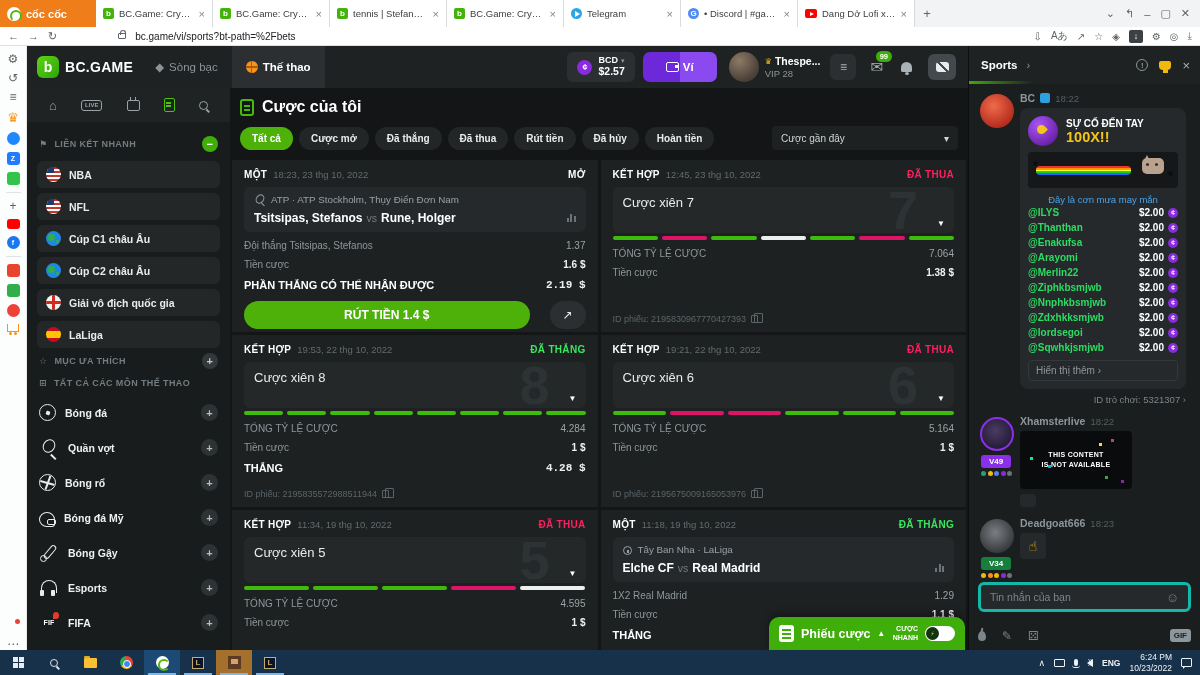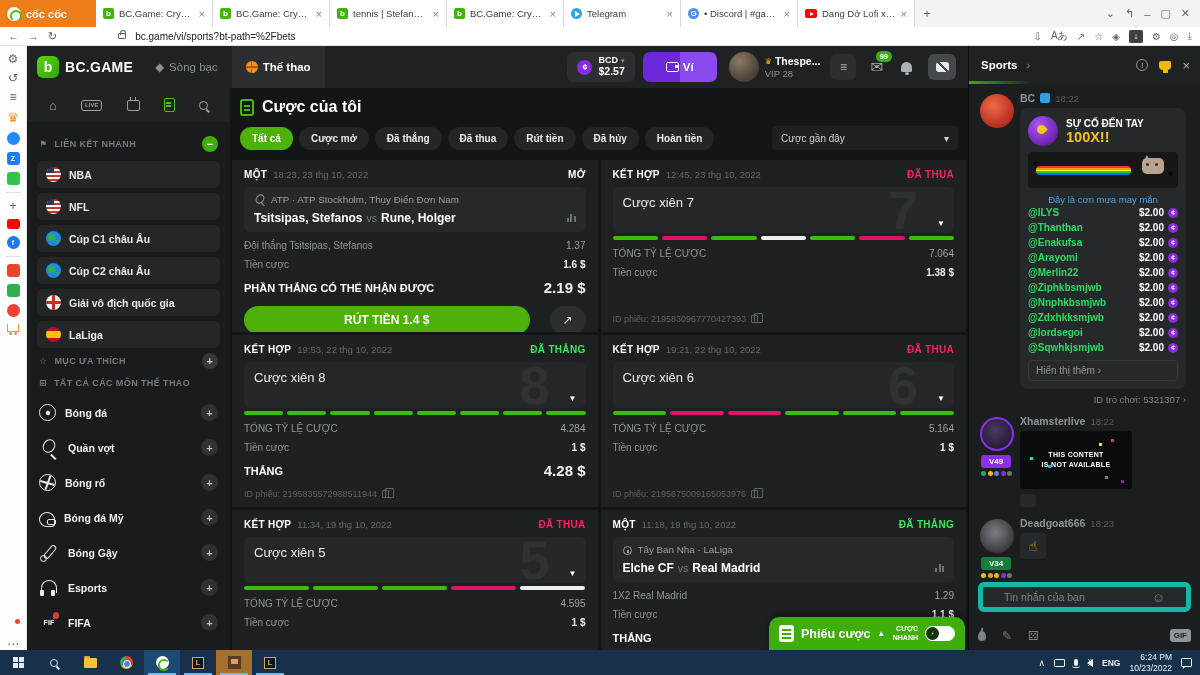--- a/index.html
+++ b/index.html
@@ -163,21 +163,21 @@
 .seg{flex:1;border-radius:2px;}
 .seg-win{background:#3fbc0b;}
 .seg-lose{background:#dd1468;}
 .seg-void{background:#eceff0;}
 .crow{display:flex;align-items:center;margin-top:8px;font-size:10px;}
 .crow .lbl{color:#8e979b;}
 .crow .val{margin-left:auto;color:#eef0f1;font-weight:bold;}
 .crow .valm{margin-left:auto;color:#9aa3a7;}
 .crow.winrow{margin-top:9px;}
 .crow.winrow .lbl{color:#fff;font-weight:bold;font-size:11px;}
-.crow.winrow .val{font-size:15px;}
+.crow.winrow .val{font-size:11px;font-family:Liberation Mono, monospace;}
 .cashout{display:flex;gap:20px;margin-top:10px;}
 .btn-cashout{flex:1;height:28px;border:none;border-radius:14px;background:#4db10a;color:#fff;font-weight:bold;font-size:12px;font-family:inherit;}
 .btn-share{width:36px;height:28px;border:none;border-radius:14px;background:#2b2f31;color:#e8ecec;font-size:12px;}
 .ticket{position:absolute;left:12px;bottom:8px;display:flex;align-items:center;gap:5px;color:#5b6468;font-size:9px;}
 .copy-ic{width:7px;height:8px;border:1px solid #5b6468;border-radius:1px;position:relative;}
 .copy-ic::before{content:"";position:absolute;left:2px;top:-3px;width:7px;height:8px;border:1px solid #5b6468;border-radius:1px;}
 .betslip{position:absolute;right:3px;bottom:0;width:196px;height:33px;background:#3fae0a;border-radius:10px 10px 0 0;display:flex;align-items:center;padding:0 10px;gap:7px;box-shadow:0 -2px 8px rgba(0,0,0,.4);}
 .bs-ic{width:15px;height:17px;background:#fff;border-radius:3px;position:relative;flex:0 0 auto;}
 .bs-ic::before{content:"";position:absolute;left:3px;top:4px;width:9px;height:2px;background:#3fae0a;box-shadow:0 4px 0 #3fae0a,0 8px 0 #3fae0a;}
 .bs-label{color:#fff;font-weight:bold;font-size:12.5px;}
@@ -227,21 +227,21 @@
 .winner{display:flex;align-items:center;height:15px;}
 .w-name{color:#2bdb63;font-weight:bold;font-size:10px;}
 .w-amt{margin-left:auto;color:#fff;font-weight:bold;font-size:10px;}
 .w-coin{width:10px;height:10px;border-radius:50%;background:#8a2be2;color:#fff;font-size:6.5px;font-weight:bold;display:flex;align-items:center;justify-content:center;margin-left:4px;}
 .more-box{margin-top:5px;border:1px solid #33383b;border-radius:4px;padding:4px 7px;color:#8d969a;font-size:10px;}
 .gameid{margin:5px 2px 0 42px;width:166px;text-align:right;color:#7c858a;font-size:9.5px;}
 .gifbox{margin:4px 0 0 42px;width:112px;height:58px;background:#0a0b0c;border-radius:4px;position:relative;display:flex;align-items:center;justify-content:center;text-align:center;color:#fff;font-weight:bold;font-size:7px;line-height:1.4;letter-spacing:.3px;}
 .gd{position:absolute;width:3px;height:3px;}
 .reactbox{margin:5px 0 0 42px;width:16px;height:13px;background:#26292b;border-radius:3px;}
 .emojibox{margin:4px 0 0 42px;width:26px;height:26px;background:#26292b;border-radius:4px;display:flex;align-items:center;justify-content:center;color:#f4b000;font-size:14px;}
-.chat-input{position:absolute;left:9px;right:9px;bottom:38px;height:30px;background:#26292b;border:5px solid #14b8a6;border-radius:6px;display:flex;align-items:center;padding:0 21px;}
+.chat-input{position:absolute;left:9px;right:9px;bottom:38px;height:30px;background:#26292b;border:3px solid #14b8a6;border-radius:6px;display:flex;align-items:center;padding:0 9px;}
 .chat-input input{flex:1;background:transparent;border:none;outline:none;color:#cfd4d6;font-size:10.5px;font-family:inherit;}
 .chat-input input::placeholder{color:#7c858a;}
 .smile{color:#7c858a;font-size:13px;}
 .chat-tools{position:absolute;left:9px;right:9px;bottom:8px;display:flex;align-items:center;gap:16px;color:#7c858a;}
 .drop{width:8px;height:10px;background:#7c858a;border-radius:50% 50% 50% 50%/60% 60% 40% 40%;position:relative;}
 .drop::before{content:"";position:absolute;left:3px;top:-3px;width:2px;height:4px;background:#7c858a;transform:rotate(12deg);}
 .toolg{font-size:12px;line-height:1;}
 .gifbtn{margin-left:auto;background:#8d969a;color:#1b1e1f;font-weight:bold;font-size:8px;border-radius:3px;padding:2px 4px;}
 
 

